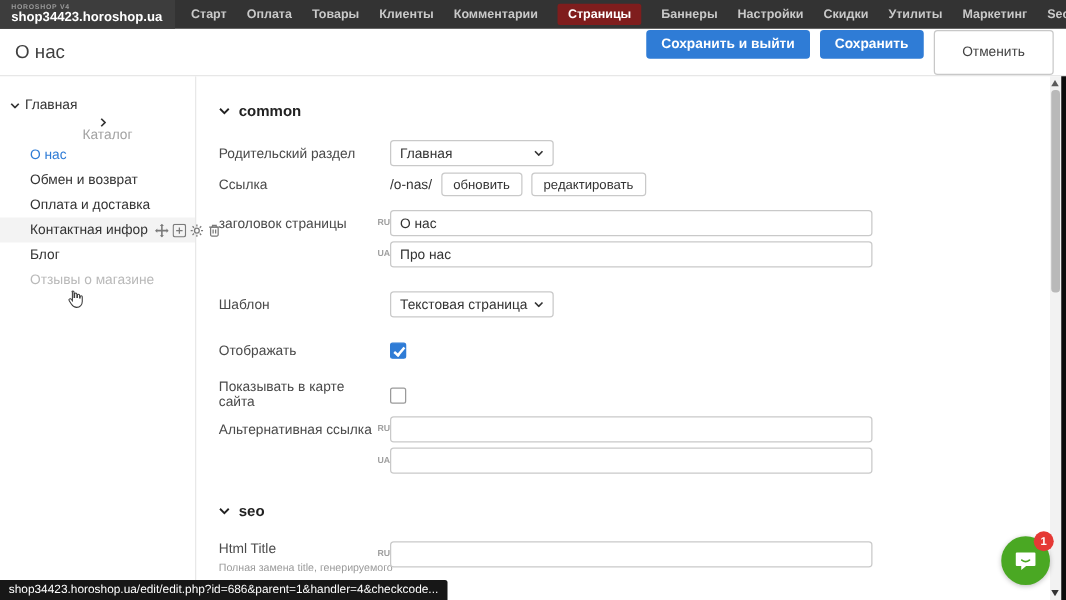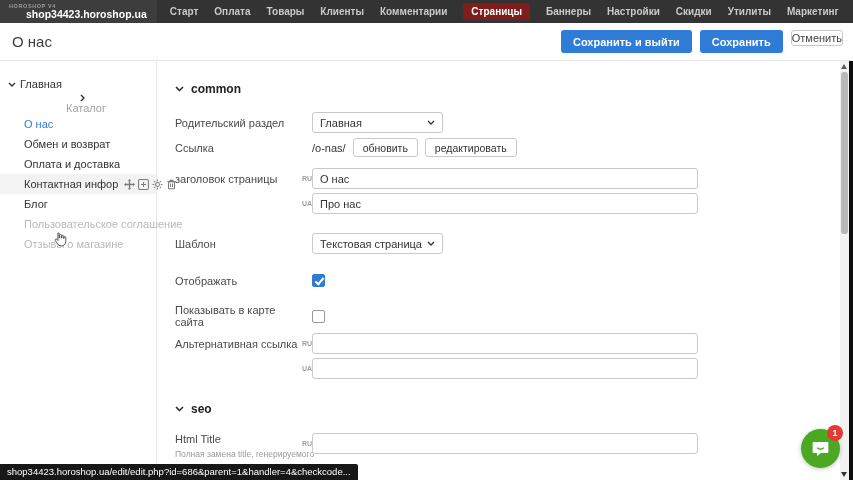--- a/index.html
+++ b/index.html
@@ -7,35 +7,35 @@
   #screen {
     position:relative; width:853px; height:480px; overflow:hidden;
     background:#fff; font-family:"Liberation Sans", sans-serif; color:#333;
   }
   
   .topbar { position:absolute; top:0; left:0; width:853px; height:23px;
     background:#333; display:flex; align-items:center; z-index:20; }
   .logo { background:#3d3d3d; height:23px; padding:2px 10px 2px 9px;
     display:flex; flex-direction:column; justify-content:center; cursor:pointer; }
   .logo-small { font-size:5.5px; color:#9a9a9a; letter-spacing:.6px; font-weight:700; line-height:6px; }
-  .logo-domain { font-size:10.5px; color:#fff; font-weight:700; line-height:11px; white-space:nowrap;margin-left:17px; }
+  .logo-domain { font-size:10.5px; color:#fff; font-weight:700; line-height:11px; white-space:nowrap; }
   .menu { display:flex; align-items:center; gap:16px; margin-left:13px; }
   .menu-item { font-size:10px; font-weight:700; color:#c9c9c9; text-decoration:none;
     white-space:nowrap; padding:3px 0; cursor:pointer;text-align:center; }
   .menu-item.active { background:#7f1d1d; color:#fff; padding:3px 8px; border-radius:2px; }
   
   .page-header { position:absolute; top:23px; left:0; width:853px; height:38px;
     background:#fff; border-bottom:1px solid #e7e7e7; display:flex; align-items:center;
     padding:0 10px 0 12px; z-index:10; }
   .page-title { font-size:15px; color:#3f3f3f; }
   .header-buttons { margin-left:auto; display:flex; gap:8px; }
   .btn-primary { height:23px; padding:0 12px; background:var(--primary); color:#fff;
     border:none; border-radius:3px; font-size:11px; font-weight:700;
     font-family:"Liberation Sans",sans-serif; cursor:pointer; }
-  .btn-default { height:16px; padding:0 0; background:#fff; color:#444;
+  .btn-default { height:36px; padding:0 22px; background:#fff; color:#444;
     border:1px solid #c8c8c8; border-radius:3px; font-size:11px;
     font-family:"Liberation Sans",sans-serif; cursor:pointer; }
   
   .body-wrap { position:absolute; top:61px; left:0; width:853px; height:419px; display:flex; }
   .sidebar { width:157px; flex-shrink:0; border-right:1px solid #e8e8e8; padding-top:13px; }
   .tree-item { height:20px; display:flex; align-items:center; font-size:11px; color:#333;
     cursor:pointer; white-space:nowrap; }
   .tree-item .tw { width:8px; margin:0 4px 0 8px; display:flex; align-items:center; flex-shrink:0; }
   .tree-item.child { padding-left:24px; }
   .tree-item.child.arrowed { padding-left:16px;flex-direction:column; }
@@ -181,23 +181,20 @@
               <path d="M4.4 2.9V1.5h3.2v1.4" fill="none" stroke="#7a7a7a" stroke-width="1.1"></path>
               <rect x="2.7" y="2.9" width="6.6" height="7.8" rx="1" fill="none" stroke="#7a7a7a" stroke-width="1.1"></rect>
               <path d="M4.9 5v3.6M7.1 5v3.6" stroke="#7a7a7a" stroke-width="1.1"></path>
             </svg>
         </span>
       </div>
       <div class="tree-item child">
         <span>Блог</span>
       </div>
       <div class="tree-item child muted">
-        <span>Пользовательское соглашение</span>
-      </div>
-      <div class="tree-item child muted">
         <span>Отзывы о магазине</span>
       </div>
     </div>
 
     <span class="hand-cursor">
       <svg width="15" height="17" viewBox="0 0 24 28">
           <path d="M10 3c.9 0 1.6.7 1.6 1.6v7h.7V7.2c0-.9.7-1.5 1.5-1.5s1.5.6 1.5 1.5v4.4h.7V8.8c0-.8.6-1.5 1.4-1.5.9 0 1.5.7 1.5 1.5v3.4h.7v-1.7c0-.8.6-1.4 1.4-1.4.8 0 1.4.6 1.4 1.4v6.3c0 4.2-2.9 7.7-7.3 7.7-3.4 0-5.2-1.5-6.9-4.1l-3-4.6c-.5-.8-.4-1.9.4-2.4.7-.5 1.8-.4 2.3.4l1.5 2V4.6C8.4 3.7 9.1 3 10 3z" fill="#fff" stroke="#3c3c3c" stroke-width="1.4"></path>
         </svg>
     </span>
 

